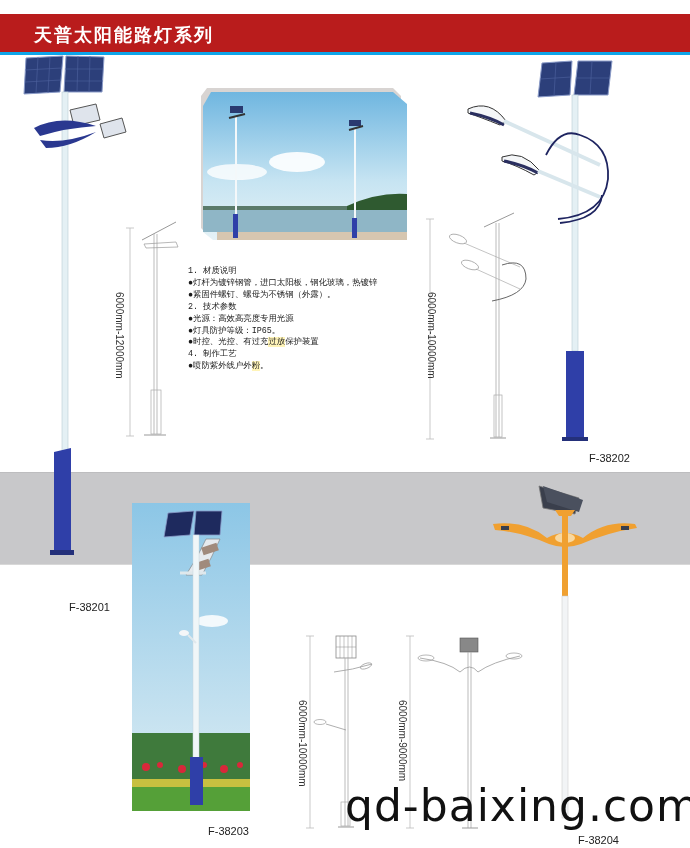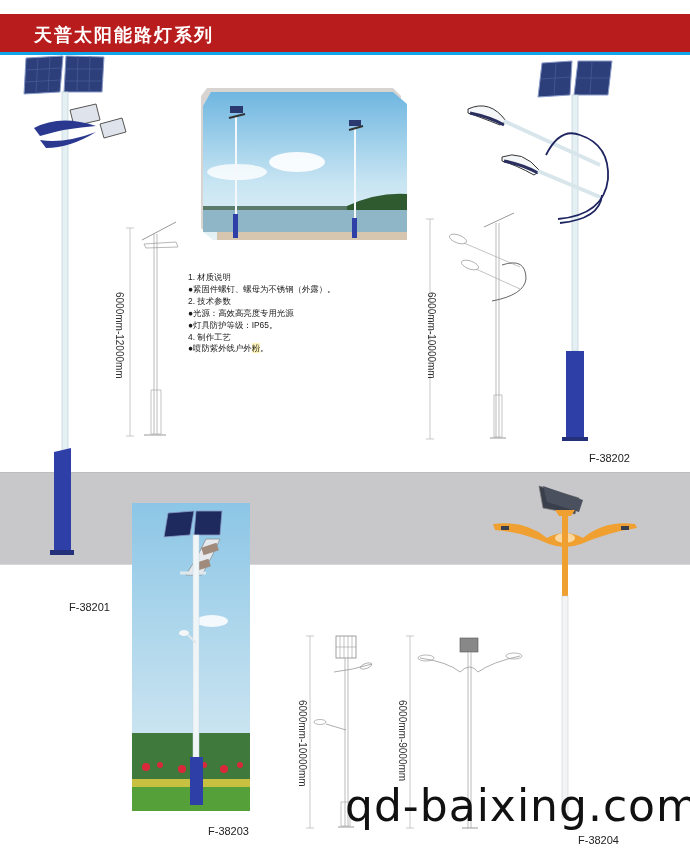--- a/index.html
+++ b/index.html
@@ -31,22 +31,22 @@
     font-size: 11px; color: #222; padding-left: 36px;
   }
 
   .dim-label {
     position: absolute; font-family: "Liberation Sans", sans-serif;
     font-size: 10px; color: #333; transform-origin: left top;
     transform: rotate(90deg); white-space: nowrap;
   }
 
   .spec-block {
-    position: absolute; left: 188px; top: 272px; width: 236px;
-    font-family: Liberation Sans, sans-serif; font-size: 8.4px; line-height: 11.9px; color: #1a1a1a;
+    position: absolute; left: 188px; top: 266px; width: 236px;
+    font-family: Liberation Mono, monospace; font-size: 8.4px; line-height: 11.9px; color: #1a1a1a;
   }
   .spec-line { white-space: nowrap; }
   .hl { background: #fff4b8; }
 
   .scene-photo {
     position: absolute; left: 197px; top: 82px; width: 212px; height: 160px;
   }
 
   .watermark {
     position: absolute; left: 345px; top: 780px;
@@ -134,24 +134,26 @@
   <path d="M32,36 L48,32" stroke="#333" stroke-width="2"></path>
 
   <rect x="152" y="38" width="12" height="6" fill="#2a3a70"></rect>
   <rect x="157" y="46" width="2" height="100" fill="#f4f8fa"></rect>
   <rect x="155" y="136" width="5" height="20" fill="#2f3fa8"></rect>
   <path d="M152,48 L166,44" stroke="#333" stroke-width="2"></path>
 </svg>
 
 <div class="spec-block">
   <div class="spec-line">1. 材质说明</div>
+  <div class="spec-line">●灯杆为镀锌钢管，进口太阳板，钢化玻璃，热镀锌</div>
   <div class="spec-line">●紧固件螺钉、螺母为不锈钢（外露）。</div>
   <div class="spec-line">2. 技术参数</div>
   <div class="spec-line">●光源：高效高亮度专用光源</div>
   <div class="spec-line">●灯具防护等级：IP65。</div>
+  <div class="spec-line"><span>●时控、光控、有过充</span><span class="hl">过放</span><span>保护装置</span></div>
   <div class="spec-line">4. 制作工艺</div>
   <div class="spec-line"><span>●喷防紫外线户外</span><span class="hl">粉</span><span>。</span></div>
 </div>
 
 <svg class="abs" style="left:420px;top:205px" width="110" height="240">
   <line x1="10" y1="14" x2="10" y2="234" stroke="#bbb" stroke-width="0.8"></line>
   <line x1="6" y1="14" x2="14" y2="14" stroke="#bbb" stroke-width="0.8"></line>
   <line x1="6" y1="234" x2="14" y2="234" stroke="#bbb" stroke-width="0.8"></line>
   <line x1="64" y1="22" x2="94" y2="8" stroke="#999" stroke-width="1"></line>
   <line x1="76" y1="18" x2="76" y2="232" stroke="#aaa" stroke-width="0.8"></line>

